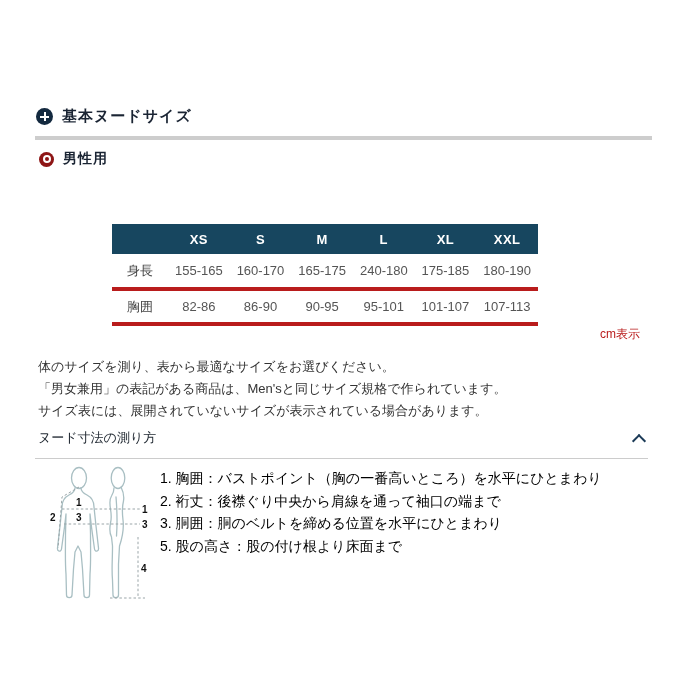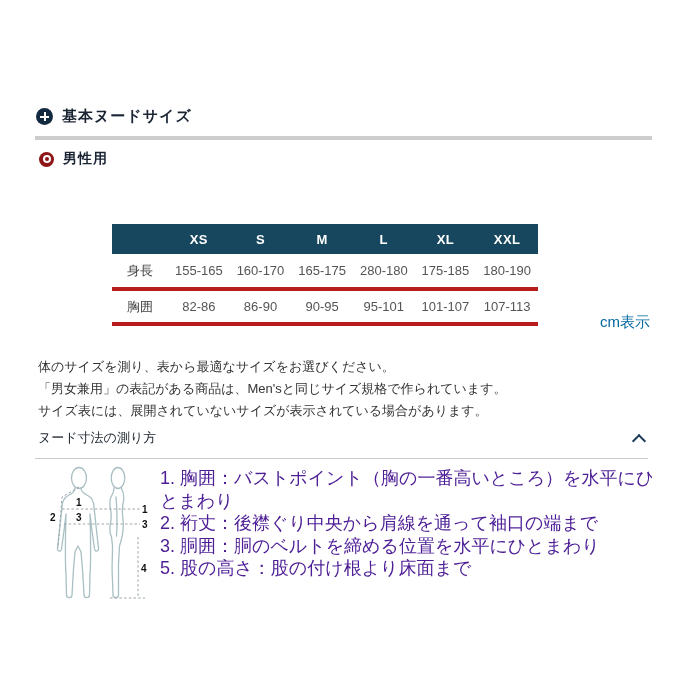--- a/index.html
+++ b/index.html
@@ -124,23 +124,23 @@
     color: #555555;
     border-bottom: 4px solid #b91c1c;
     background: #ffffff;
   }
   table.size-table tbody td.row-label {
     color: #444444;
   }
   .unit-note {
     position: absolute;
     left: 600px;
-    top: 313px;
-    font-size: 15px;
-    color: #0369a1;
+    top: 326px;
+    font-size: 12px;
+    color: #b91c1c;
   }
 
   
   .notes {
     position: absolute;
     left: 38px;
     top: 356px;
     width: 600px;
     font-size: 13px;
     color: #333333;
@@ -193,22 +193,22 @@
     top: 464px;
     width: 100px;
     height: 160px;
   }
 
   .measure-list {
     position: absolute;
     left: 160px;
     top: 467px;
     width: 500px;
-    font-size: 18px;
-    color: #4c1d95;
+    font-size: 14px;
+    color: #000000;
     line-height: 22.5px;
     list-style: none;
   }
 </style>
 </head>
 <body>
 
 <div class="page">
 
   <div class="section1-header">
@@ -243,21 +243,21 @@
           <th>XL</th>
           <th>XXL</th>
         </tr>
       </thead>
       <tbody>
         <tr>
           <td class="row-label">身長</td>
           <td>155-165</td>
           <td>160-170</td>
           <td>165-175</td>
-          <td>280-180</td>
+          <td>240-180</td>
           <td>175-185</td>
           <td>180-190</td>
         </tr>
         <tr>
           <td class="row-label">胸囲</td>
           <td>82-86</td>
           <td>86-90</td>
           <td>90-95</td>
           <td>95-101</td>
           <td>101-107</td>

